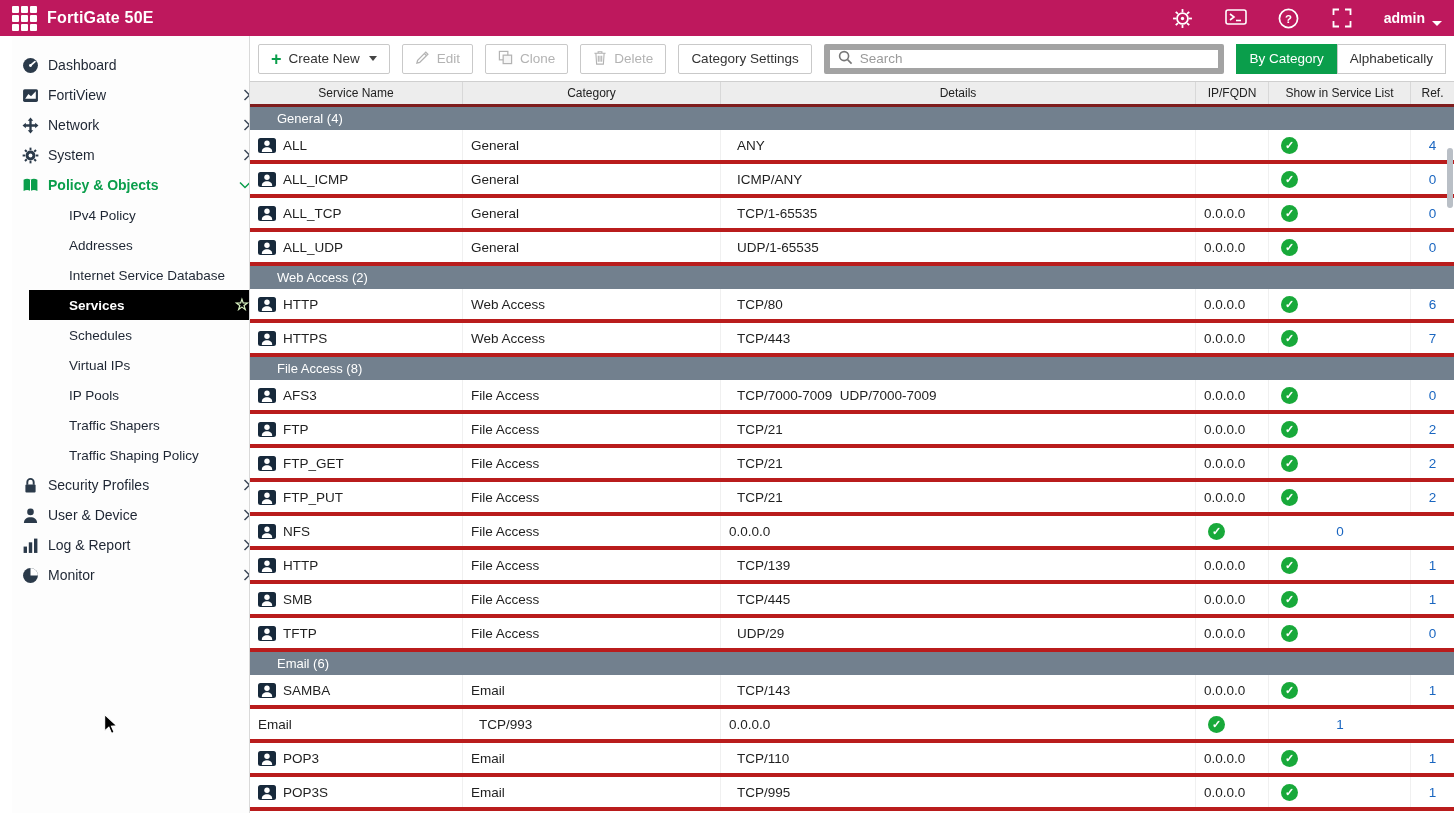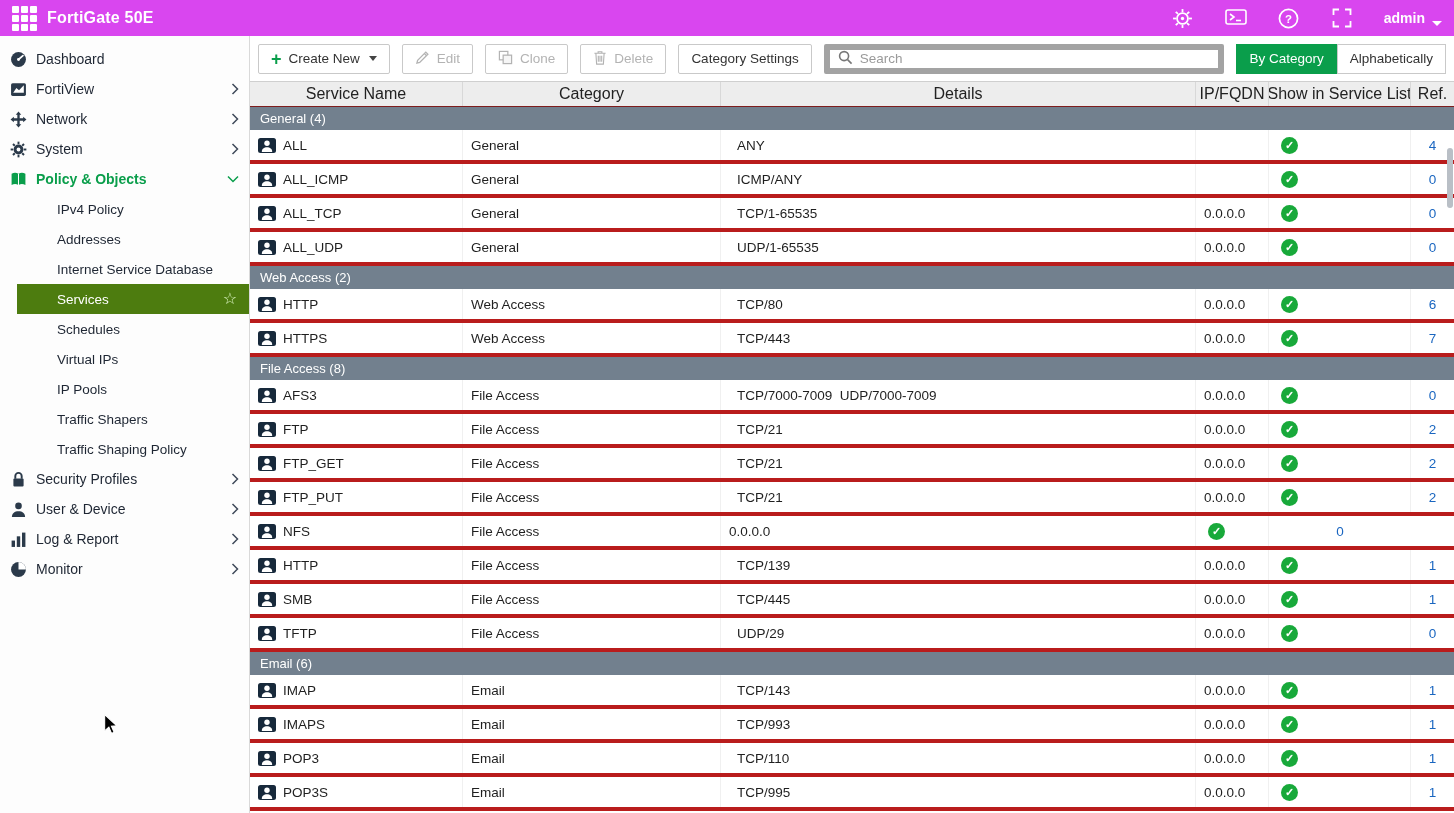--- a/index.html
+++ b/index.html
@@ -7,62 +7,62 @@
   body {
     font-family: "Liberation Sans", sans-serif;
     position: relative;
     background: #fff;
     color: #222;
     font-size: 14px;
   }
   
   .topbar {
     position: absolute; top:0; left:0; width:100%; height:36px;
-    background:#d946ef; display:flex; align-items:center; padding:16px 12px; color:#fff;
+    background:#be185d; display:flex; align-items:center; padding:16px 12px; color:#fff;
   }
   .logo { display:grid; grid-template-columns:repeat(3,7px); grid-auto-rows:7px; gap:2px; margin-right:10px; }
   .logo div { background:#fff; border-radius:1px; }
   .app-title { font-size:16px; font-weight:bold; letter-spacing:.2px; }
   .topbar-right { margin-left:auto; display:flex; align-items:center; gap:31px; }
   .tb-icon { width:22px; height:22px; display:flex; align-items:center; justify-content:center; cursor:pointer; }
   .admin { display:flex; align-items:flex-end; gap:7px; font-weight:bold; cursor:pointer; }
   .caret-down { width:0; height:0; border-left:5px solid transparent; border-right:5px solid transparent; border-top:5px solid #fff; }
 
   
-  .sidebar { position:absolute; top:36px; left:0; width:249px; bottom:0; background:#fdfdfd; padding-top:8px; overflow:hidden; }
+  .sidebar { position:absolute; top:36px; left:12px; width:249px; bottom:0; background:#fdfdfd; padding-top:14px; overflow:hidden; }
   .nav-item { height:30px; display:flex; align-items:center; padding:0 10px; gap:9px; cursor:pointer; color:#1e2633; white-space:nowrap; }
   .nav-icon { width:17px; height:17px; display:flex; align-items:center; justify-content:center; flex:0 0 17px; }
   .chev { margin-left:auto; display:flex; align-items:center; }
   .nav-item.active-parent { color:#0a9e4b; font-weight:bold; }
   .nav-sub { height:30px; display:flex; align-items:center; padding:0 12px 0 40px; cursor:pointer; color:#1e2633; font-size:13.5px; white-space:nowrap;margin-left:17px; }
-  .nav-sub.selected { background:#4d7c0f; color:#fff; }
+  .nav-sub.selected { background:#000000; color:#fff;font-weight:bold; }
   .fav-star { margin-left:auto; color:#dcf5c4; font-size:16px; line-height:1; cursor:pointer; }
 
   
   .main { position:absolute; top:36px; left:249px; right:0; bottom:0; border-left:1px solid #d9d9d9; display:flex; flex-direction:column; background:#fff; }
   .toolbar { height:45px; flex:0 0 45px; display:flex; align-items:center; padding:0 8px; gap:12px; background:#fff; }
   .btn { height:30px; display:inline-flex; align-items:center; gap:7px; padding:0 12px; background:#fff;
          border:1px solid #c9c9c9; border-radius:2px; font-size:13.5px; color:#333; cursor:pointer; white-space:nowrap; }
   .btn.disabled { color:#b3b3b3; cursor:default; }
   .plus { color:#0a9e4b; font-weight:bold; font-size:18px; line-height:1; }
   .btn .caret-dark { width:0; height:0; border-left:4px solid transparent; border-right:4px solid transparent; border-top:5px solid #444; margin-left:2px; }
   .search { flex:1; height:30px; border:6px solid #a3a3a3; border-radius:2px; display:flex; align-items:center; padding:0 8px; gap:7px; background:#fff; }
   .search input { border:none; outline:none; flex:1; font-size:13.5px; font-family:inherit; color:#333; background:transparent; }
   .search input::placeholder { color:#9a9a9a; }
   .seg { display:flex; }
   .seg .btn { border-radius:0; }
   .seg .seg-active { background:#0a9e4b; border-color:#0a9e4b; color:#fff; }
 
   
   .table-header, .t-row { display:grid; grid-template-columns:213px 258px 475px 73px 142px 1fr; }
-  .table-header { height:26px; flex:0 0 26px; background:#ededed; border-top:1px solid #cfcfcf; border-bottom:1px solid #7f1d1d; font-size:16px; color:#222; }
+  .table-header { height:26px; flex:0 0 26px; background:#ededed; border-top:1px solid #cfcfcf; border-bottom:3px solid #7f1d1d; font-size:12px; color:#222; }
   .th { display:flex; align-items:center; justify-content:center; border-right:1px solid #d8d8d8; overflow:hidden; white-space:nowrap; cursor:pointer; }
   .th:last-child { border-right:none; }
   .tbody { flex:1; overflow:hidden; position:relative; }
-  .group-row { height:23px; background:#72808e; color:#fff; display:flex; align-items:center; padding-left:10px; font-size:13px; cursor:pointer; }
+  .group-row { height:23px; background:#72808e; color:#fff; display:flex; align-items:center; padding-left:27px; font-size:13px; cursor:pointer; }
   .t-row { height:34px; border-bottom:4px solid #b91c1c; font-size:13.5px; background:#fff; cursor:default; }
   .td { display:flex; align-items:center; padding:0 8px; border-right:1px solid #f0f0f0; overflow:hidden; white-space:nowrap; color:#1f1f1f; }
   .td:last-child { border-right:none; }
   .name-cell { gap:7px; }
   .svc-icon { display:flex; align-items:center; flex:0 0 18px; }
   .details-cell { padding-left:16px; white-space:pre; }
   .show-cell { padding-left:12px; }
   .check-icon { width:17px; height:17px; border-radius:50%; background:#18a93a; color:#fff; font-size:11px; font-weight:bold;
                 display:flex; align-items:center; justify-content:center; flex:0 0 17px; }
   .ref-cell { justify-content:center; padding:0; }
@@ -646,43 +646,33 @@
       <div class="group-row">Email (6)</div>
       <div class="t-row">
         <div class="td name-cell">
           <span class="svc-icon">
             <svg width="18" height="15" viewBox="0 0 18 15">
               <rect width="18" height="15" rx="2.5" fill="#17293b"></rect>
               <circle cx="9" cy="5.2" r="2.7" fill="#fff"></circle>
               <path d="M3.8 14 C3.8 10.8 6 9.3 9 9.3 S14.2 10.8 14.2 14 Z" fill="#fff"></path>
             </svg>
           </span>
-          <span>IMAP</span>
+          <span>SAMBA</span>
         </div>
         <div class="td">Email</div>
         <div class="td details-cell">TCP/143</div>
         <div class="td">0.0.0.0</div>
         <div class="td show-cell">
           <span class="check-icon">✓</span>
         </div>
         <div class="td ref-cell">
           <a class="ref-link">1</a>
         </div>
       </div>
       <div class="t-row">
-        <div class="td name-cell">
-          <span class="svc-icon">
-            <svg width="18" height="15" viewBox="0 0 18 15">
-              <rect width="18" height="15" rx="2.5" fill="#17293b"></rect>
-              <circle cx="9" cy="5.2" r="2.7" fill="#fff"></circle>
-              <path d="M3.8 14 C3.8 10.8 6 9.3 9 9.3 S14.2 10.8 14.2 14 Z" fill="#fff"></path>
-            </svg>
-          </span>
-          <span>IMAPS</span>
-        </div>
         <div class="td">Email</div>
         <div class="td details-cell">TCP/993</div>
         <div class="td">0.0.0.0</div>
         <div class="td show-cell">
           <span class="check-icon">✓</span>
         </div>
         <div class="td ref-cell">
           <a class="ref-link">1</a>
         </div>
       </div>

